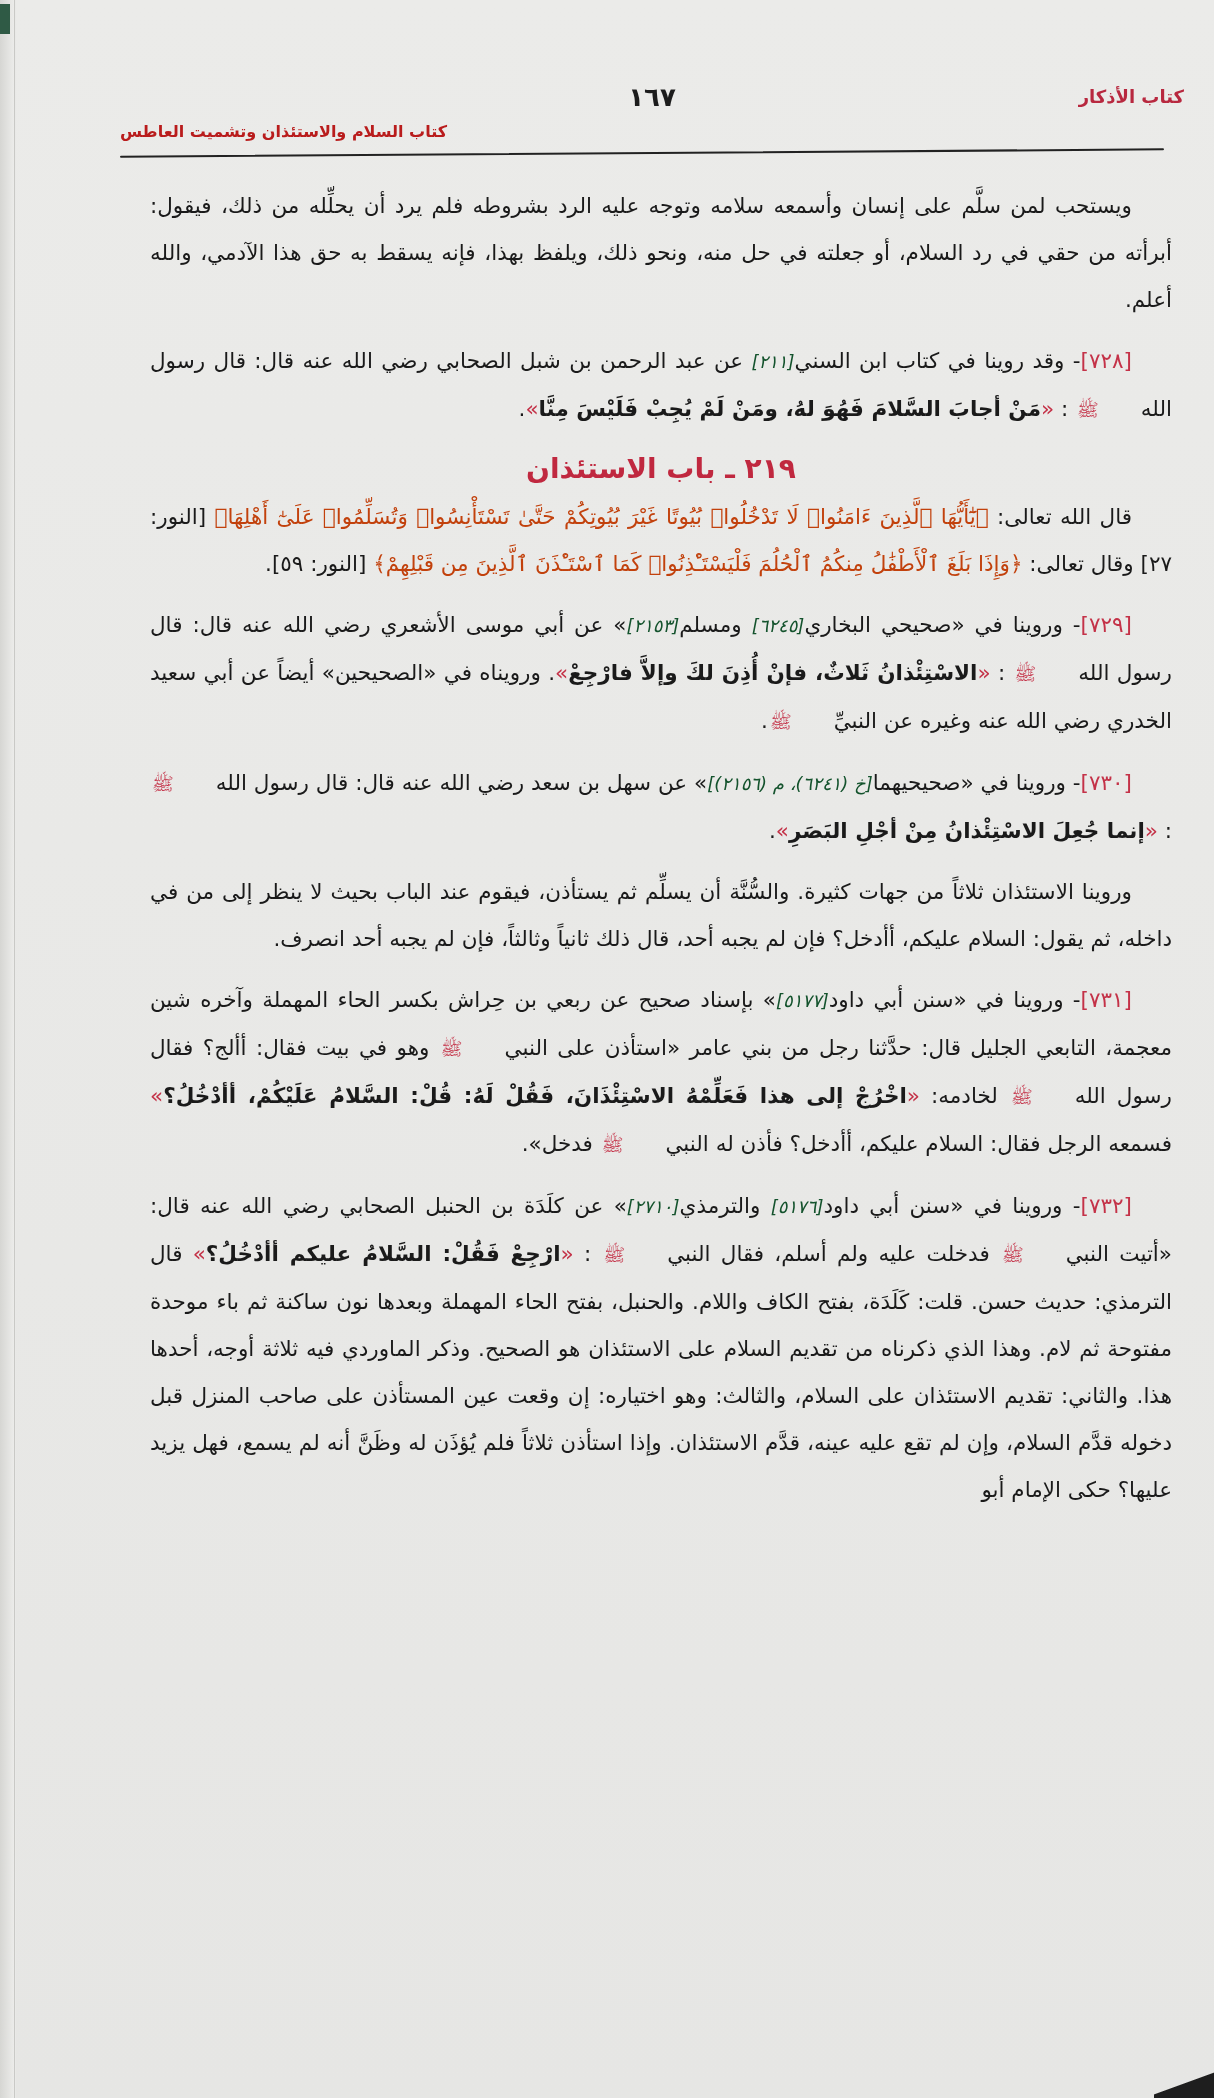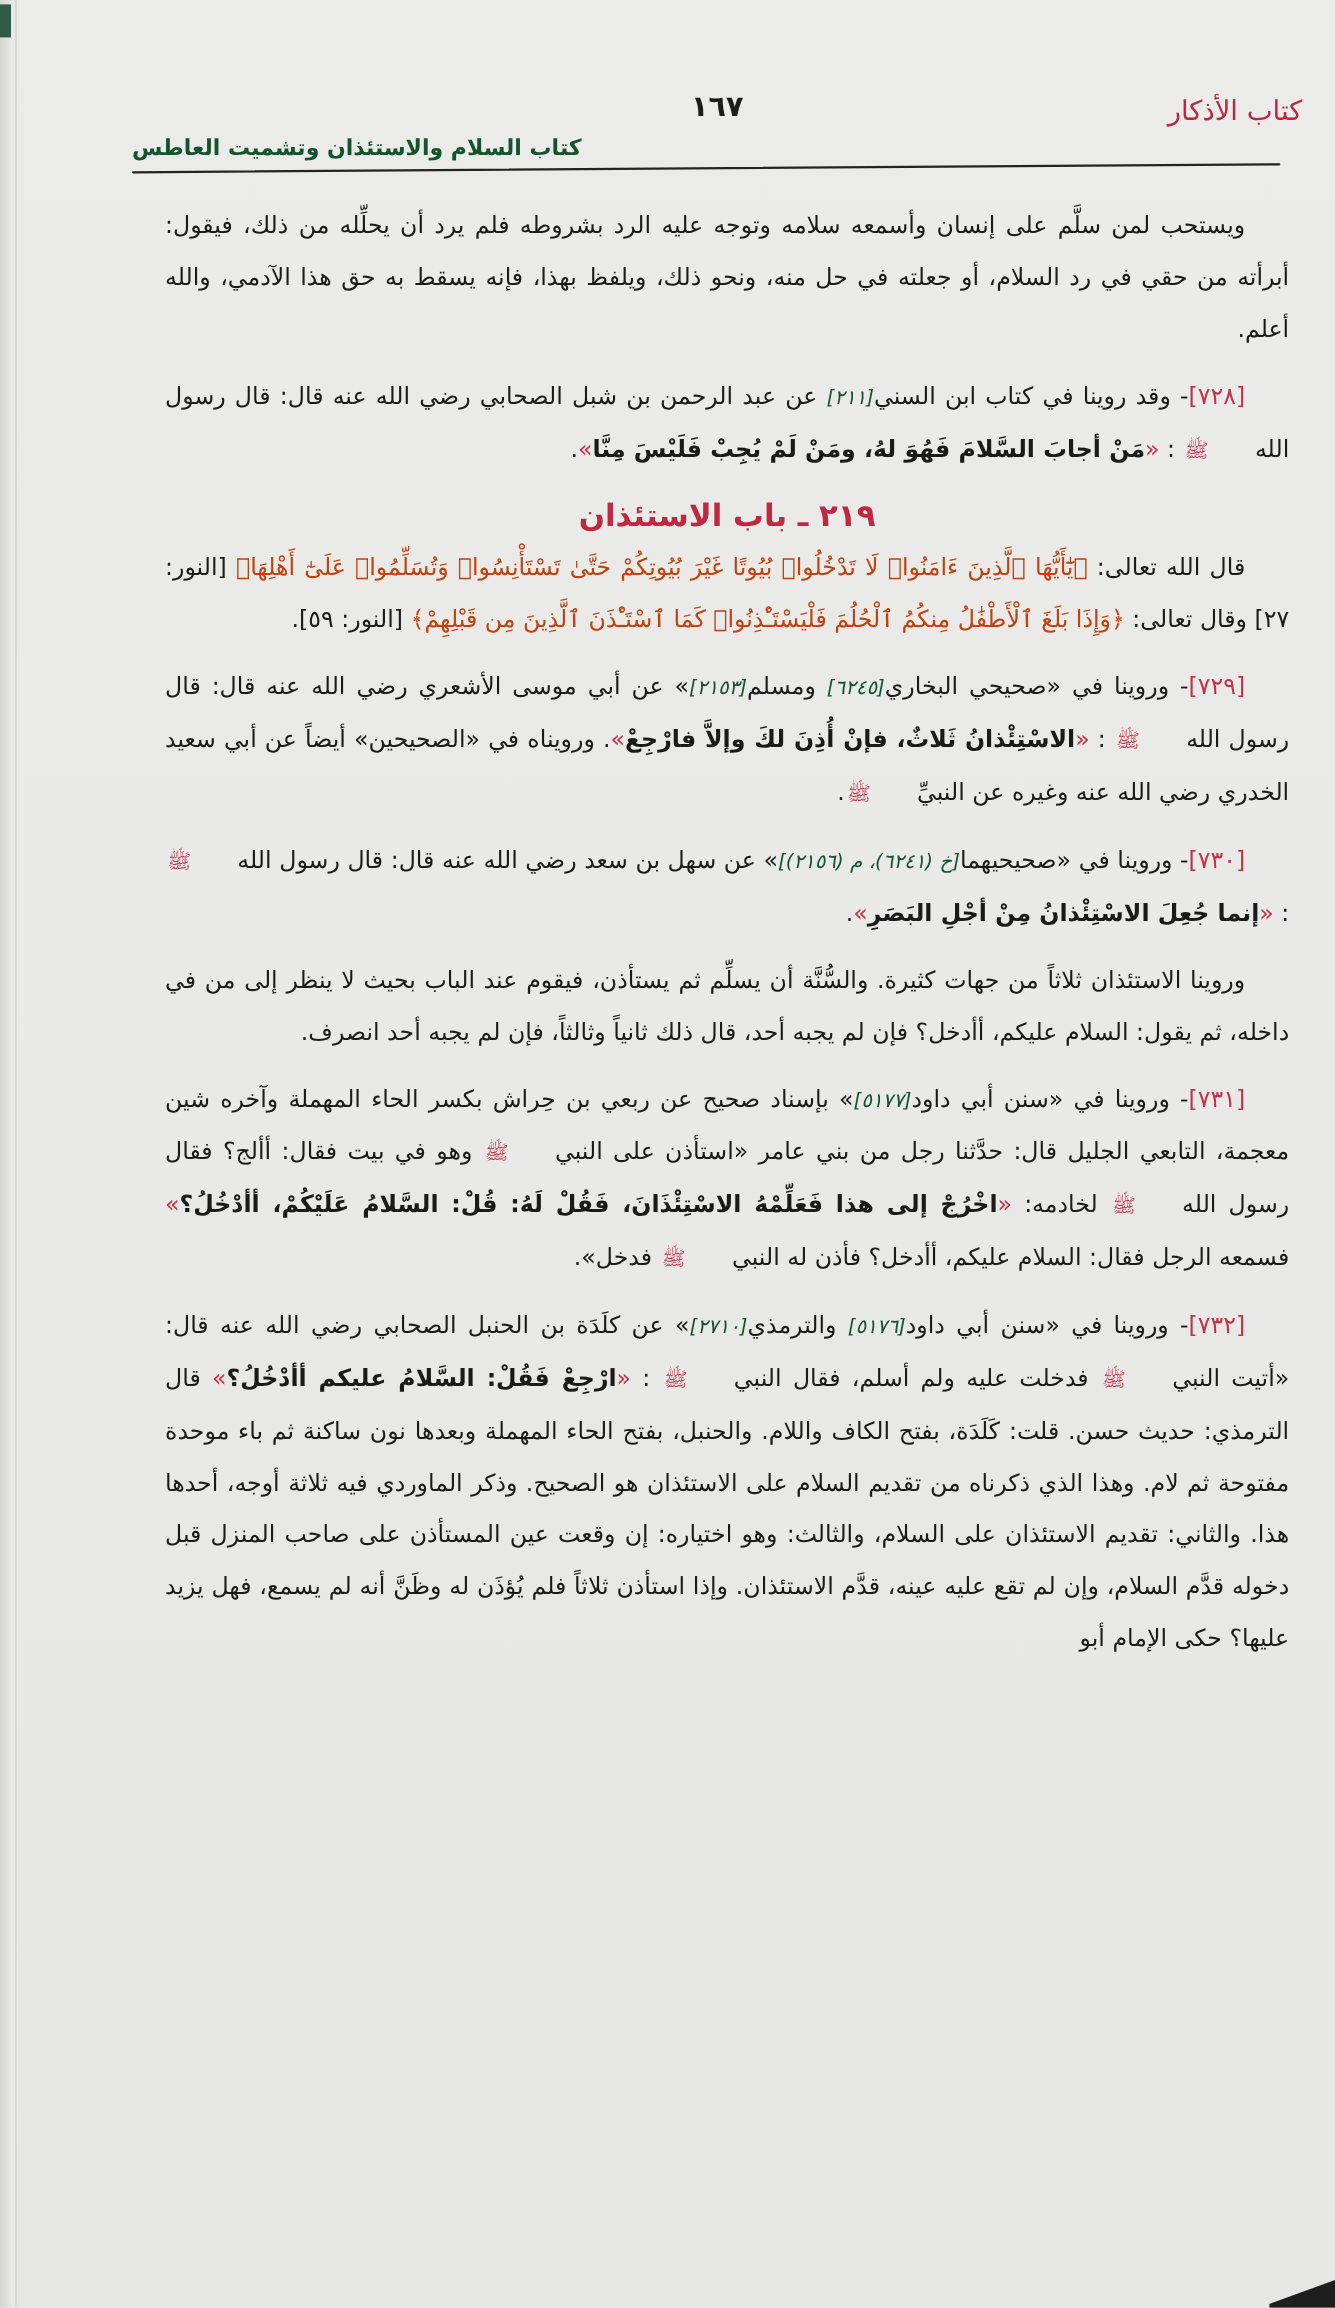--- a/index.html
+++ b/index.html
@@ -41,40 +41,40 @@
   }
   .header {
     position: absolute;
     left: 120px; right: 30px;
     top: 60px; height: 100px;
   }
   .header-book {
     position: absolute;
     right: 0; top: 26px;
     color: #b8283f;
-    font-size: 25px;
-    font-weight: normal;
+    font-size: 18px;
+    font-weight: bold;
     text-align: center;
   }
   .header-pagenum {
     position: absolute;
     left: 50%;
     transform: translateX(-50%);
     top: 22px;
     color: #1c1c1c;
     font-size: 26px;
     font-weight: bold;
     letter-spacing: 1px;
     text-align: center;
   }
   .header-chapter {
     position: absolute;
     left: 0; top: 62px;
-    color: #14532d;
-    font-size: 20px;
+    color: #b91c1c;
+    font-size: 16px;
     font-weight: bold;
   }
   .header-rule {
     position: absolute;
     left: 0; right: 20px;
     top: 92px;
     height: 2px;
     background: #222;
     border-radius: 2px;
     transform: rotate(-0.4deg);

